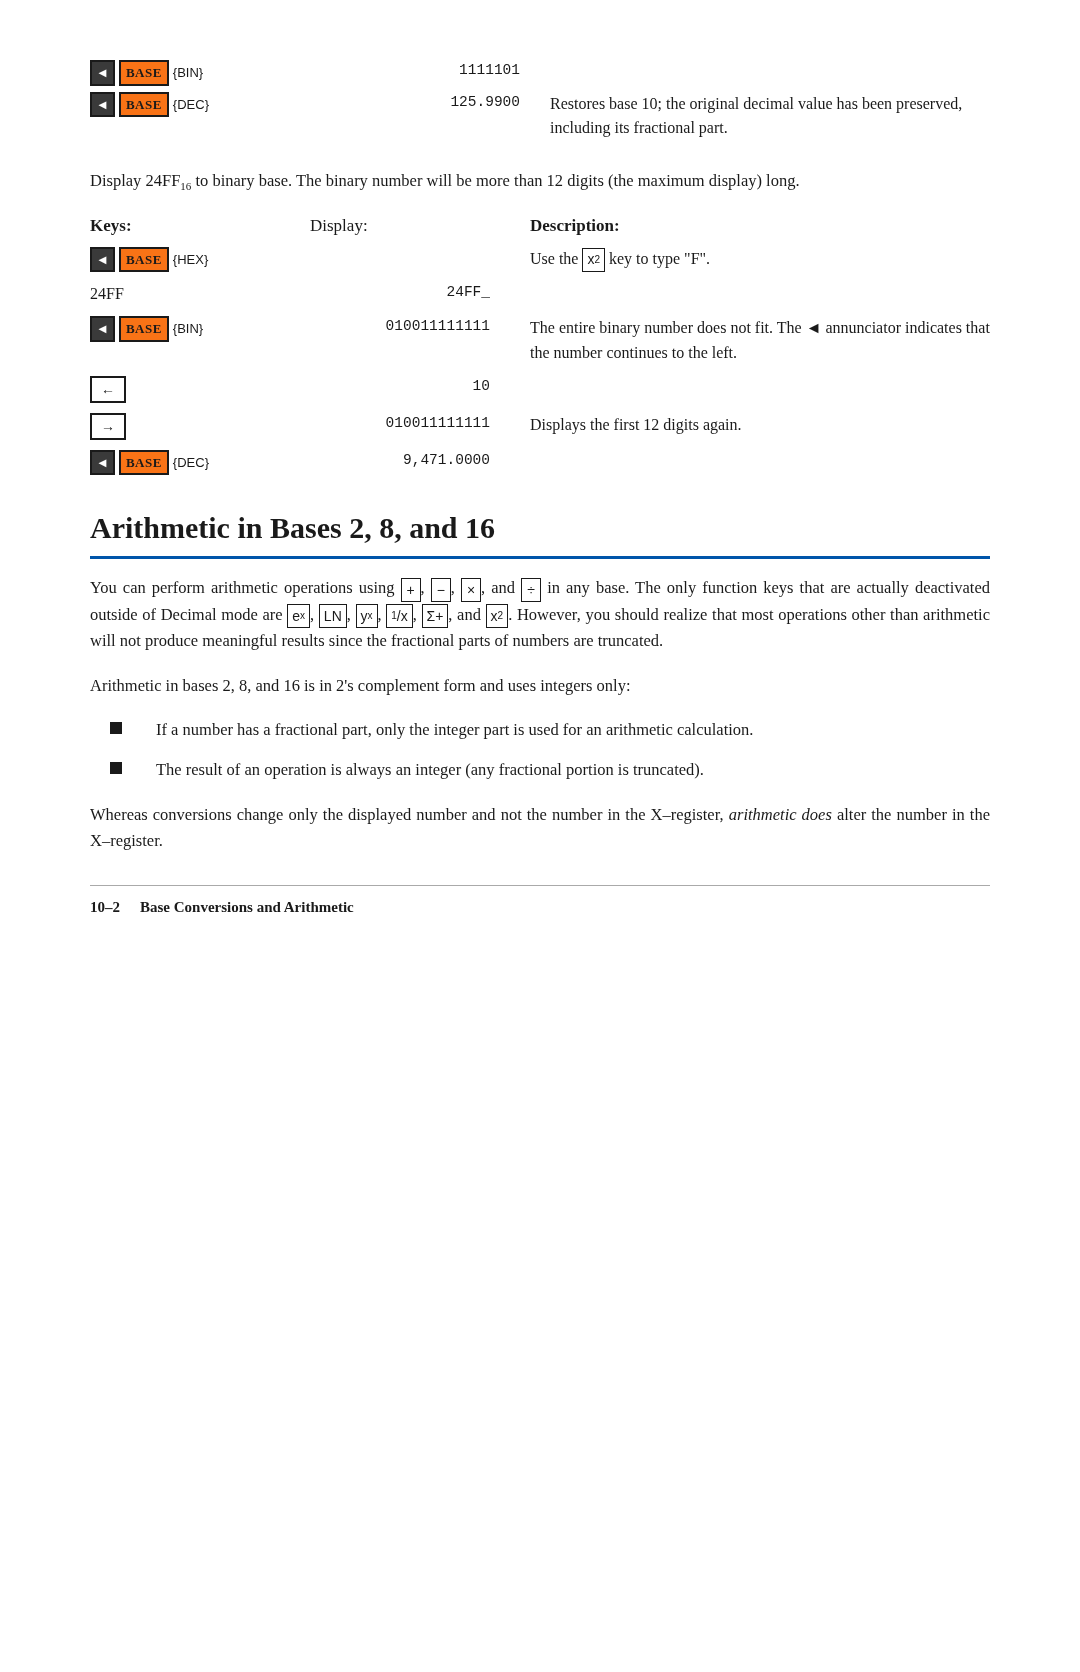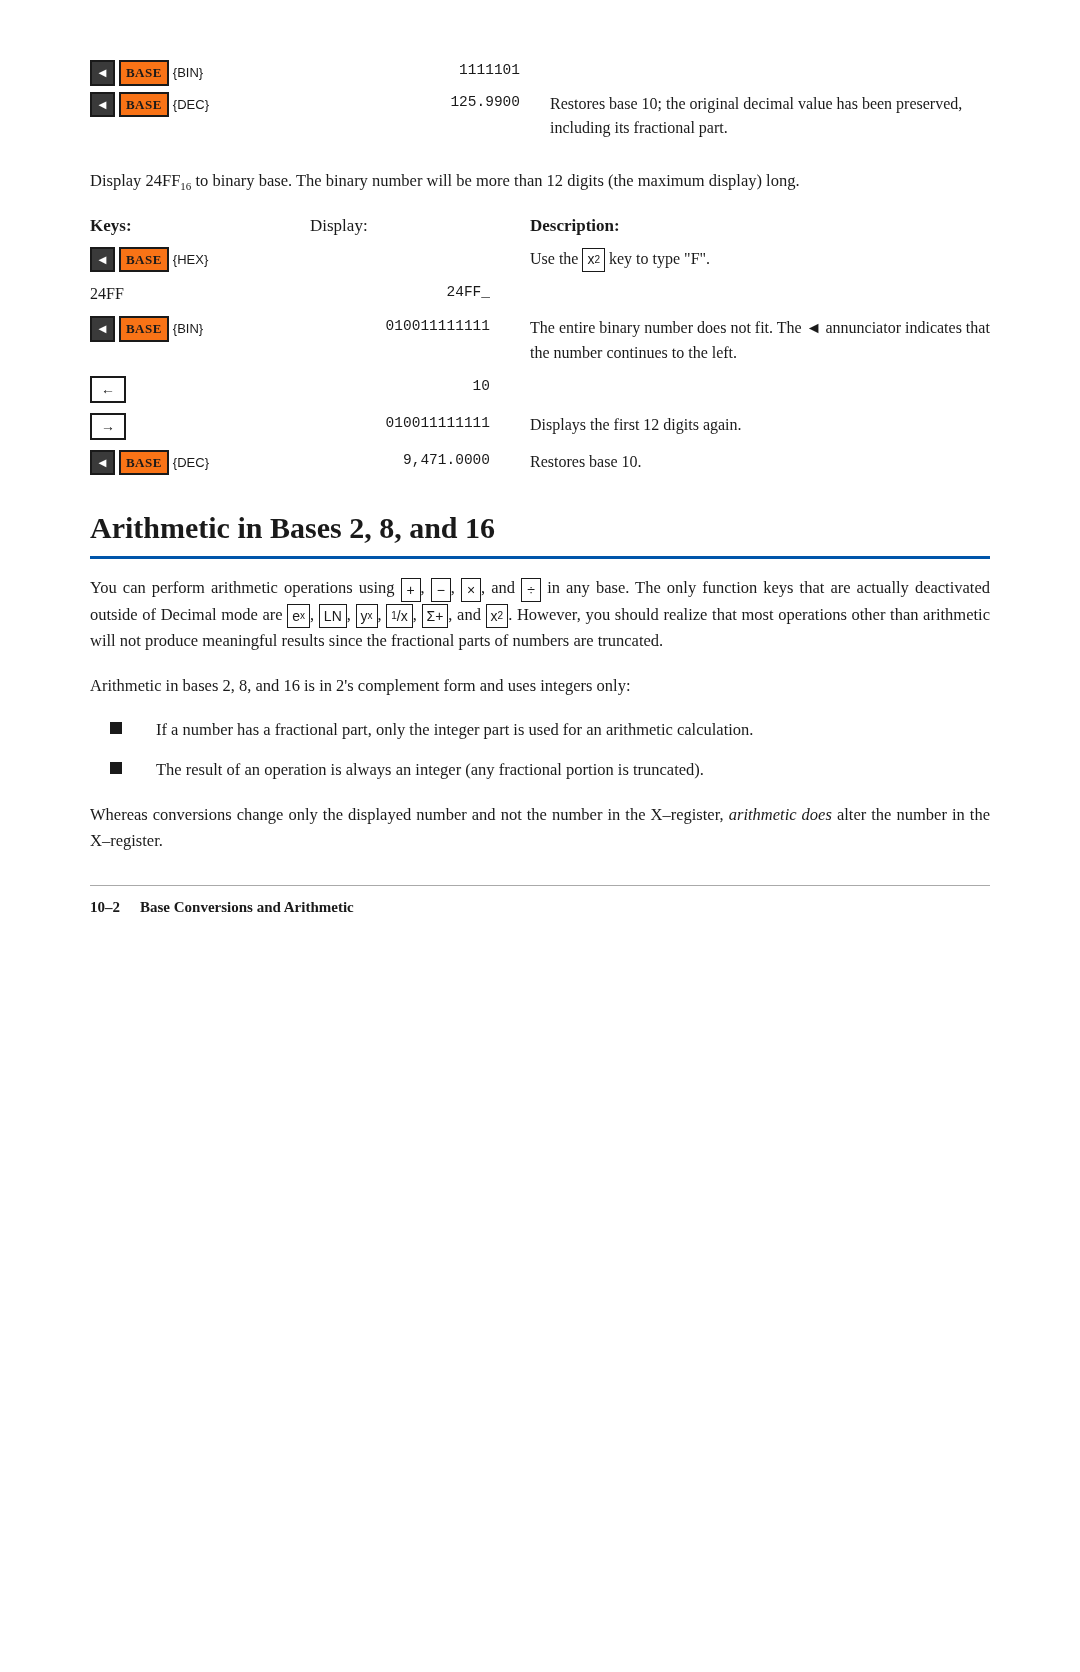--- a/index.html
+++ b/index.html
@@ -357,23 +357,20 @@
   <div class="table-row">
     <div class="t-keys">
       <div class="key-line">
         <span class="key-shift">◄</span>
         <span class="key-box">BASE</span>
         <span class="key-bracket">{DEC}</span>
       </div>
     </div>
     <div class="t-display">
       <span class="mono">9,471.0000</span>
-    </div>
-    <div class="t-desc">
-      Restores base 10.
     </div>
   </div>
 </div>
 
 <h2 class="section-heading">Arithmetic in Bases 2, 8, and 16</h2>
 
 <p class="para">
   You can perform arithmetic operations using
   <span class="inline-key">+</span>,
   <span class="inline-key">−</span>,

